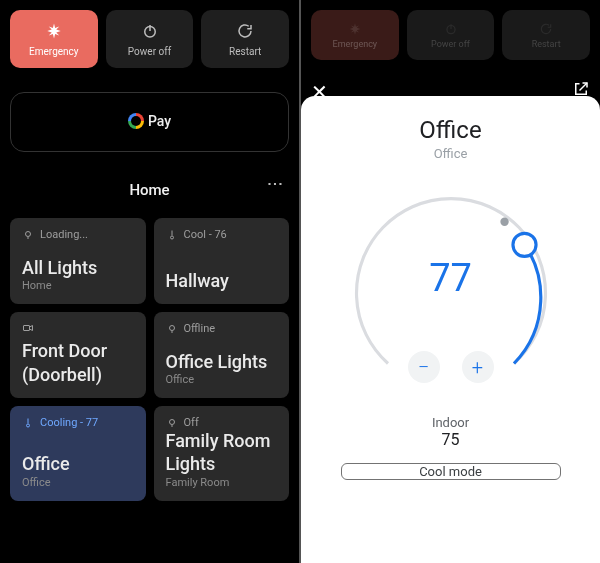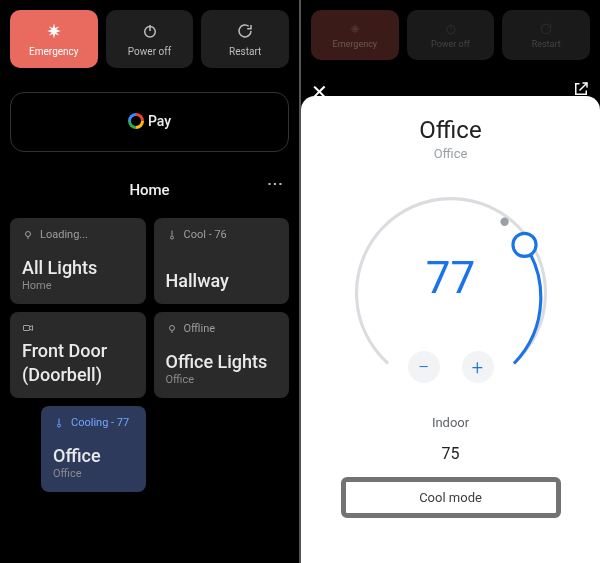--- a/index.html
+++ b/index.html
@@ -69,21 +69,21 @@
     display:grid; grid-template-columns: 1fr 1fr; gap:8px;
   }
   .dev-card {
     background:#2a2a2a;
     border-radius:8px;
     padding:10px 12px 12px;
     min-height: 86px;
     display:flex; flex-direction:column; justify-content:space-between;
     color:#bdbdbd;
   }
-  .dev-card.active { background:#2e3a5c;margin-left:31px; }
+  .dev-card.active { background:#2e3a5c; }
   .dev-top { display:flex; align-items:center; gap:6px; font-size:11px; color:#9e9e9e; }
   .dev-card.active .dev-top { color:#6fa8ff; }
   .dev-icon { width:12px; height:12px; display:inline-flex; align-items:center; justify-content:center; }
   .dev-bottom {}
   .dev-name { color:#eaeaea; font-size:18px; font-weight:500; line-height:1.3; }
   .dev-loc { color:#8b8b8b; font-size:11px; }
 
   
   .pane-right { background:#000; }
   .right-top-ghost {
@@ -112,41 +112,41 @@
     color:#202124;
   }
   .sheet-title { font-size:24px; font-weight:400; color:#202124; }
   .sheet-sub { font-size:13px; color:#9aa0a6; margin-top:2px; }
 
   .dial-wrap { position:relative; width:210px; height:210px; margin-top:24px; }
   .dial-wrap svg { width:100%; height:100%; }
   .dial-temp {
     position:absolute; inset:0;
     display:flex; align-items:center; justify-content:center;
-    font-size:44px; font-weight:400; color:#1a73e8;
+    font-size:38px; font-weight:400; color:#1a73e8;
     padding-bottom:24px;
   }
   .dial-btns {
     position:absolute; bottom:12px; left:0; right:0;
     display:flex; justify-content:center; gap:22px;
   }
   .circ-btn {
     width:32px; height:32px; border-radius:50%;
     background:#f1f3f4; color:#1a73e8;
     display:flex; align-items:center; justify-content:center;
     font-size:20px; font-weight:300;
   }
 
   .indoor-lbl { margin-top:20px; font-size:13px; color:#5f6368; }
-  .indoor-val { font-size:16px; color:#202124; margin-top:14px; }
+  .indoor-val { font-size:16px; color:#202124; margin-top:0; }
 
   .mode-btn {
     margin-top:14px;
-    border:5px solid #737373; border-radius:6px;
-    padding:8px 0; width:220px; text-align:center;
+    border:1px solid #737373; border-radius:6px;
+    padding:0 0; width:220px; text-align:center;
     font-size:13px; color:#3c4043;
   }
 </style>
 </head>
 <body>
 
 <div class="pane pane-left">
 
   <div class="power-row">
     <div class="power-btn emergency">
@@ -262,20 +262,35 @@
             </svg>
         </span>
         <span>Cooling - 77</span>
       </div>
       <div class="dev-bottom">
         <div class="dev-name">Office</div>
         <div class="dev-loc">Office</div>
       </div>
     </div>
 
+    <div class="dev-card">
+      <div class="dev-top">
+        <span class="dev-icon">
+          <svg viewBox="0 0 24 24" fill="none" stroke="currentColor" stroke-width="2">
+              <circle cx="12" cy="10" r="5"></circle>
+              <line x1="10" y1="18" x2="14" y2="18"></line>
+            </svg>
+        </span>
+        <span>Off</span>
+      </div>
+      <div class="dev-bottom">
+        <div class="dev-name">Family Room Lights</div>
+        <div class="dev-loc">Family Room</div>
+      </div>
+    </div>
   </div>
 </div>
 
 <div class="divider"></div>
 
 <div class="pane pane-right">
   <div class="right-top-ghost">
     <div class="ghost-btn em">
       <svg viewBox="0 0 24 24" fill="currentColor">
           <path d="M12 2 L13.5 8 L19 6 L15 10 L21 12 L15 14 L19 18 L13.5 16 L12 22 L10.5 16 L5 18 L9 14 L3 12 L9 10 L5 6 L10.5 8 Z"></path>

